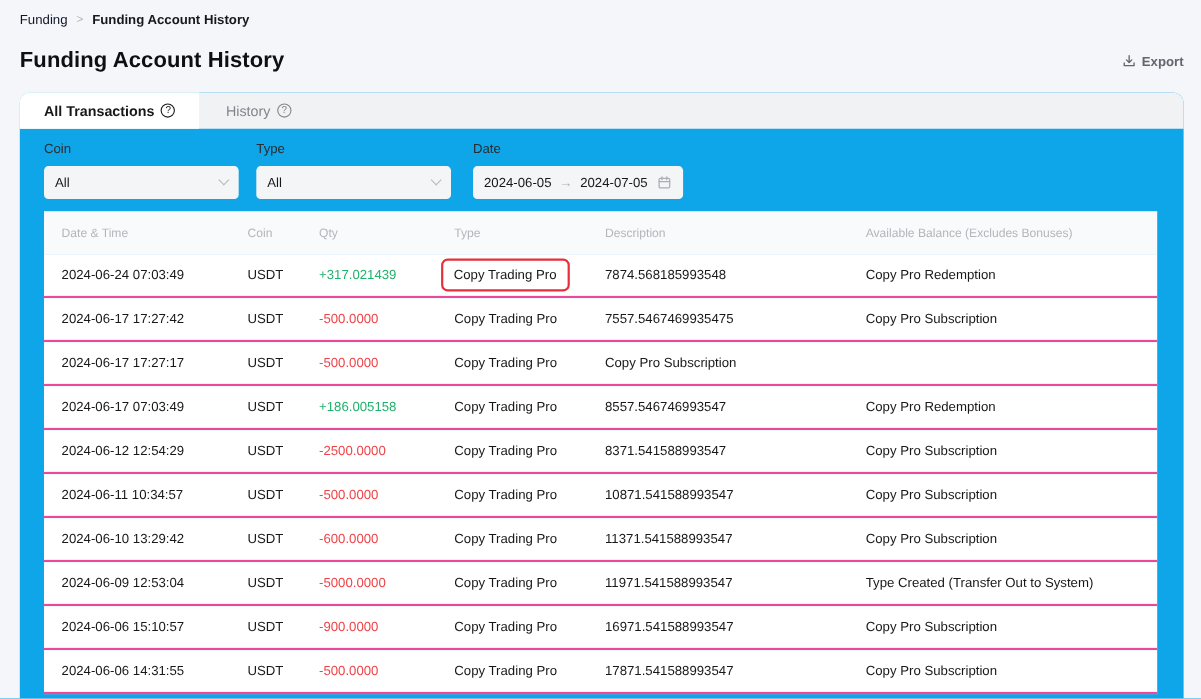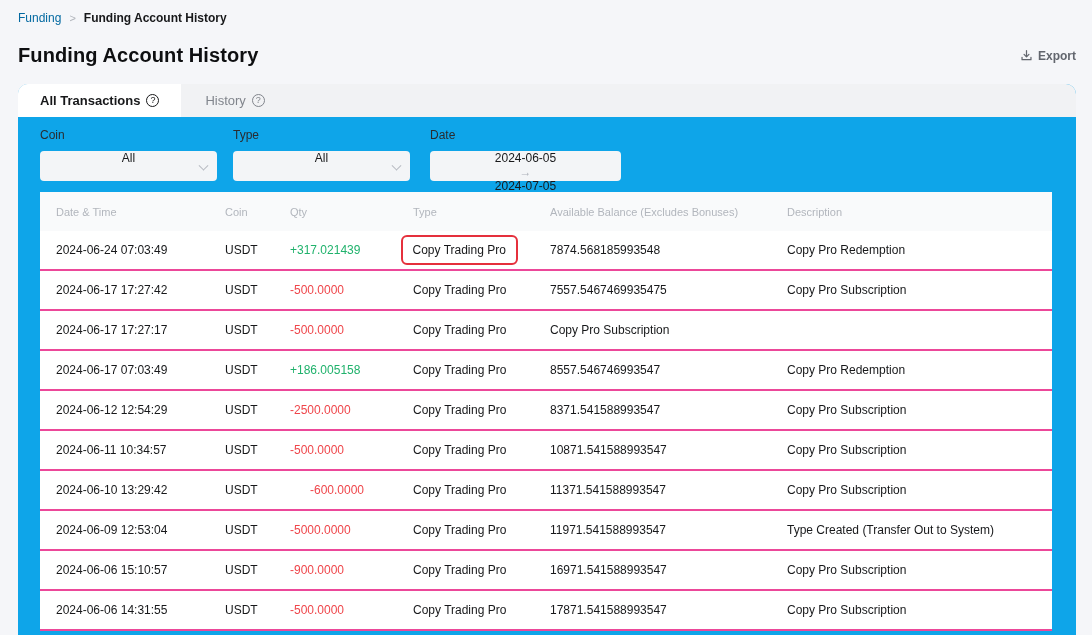--- a/index.html
+++ b/index.html
@@ -6,21 +6,21 @@
   html,body { margin:0; padding:0; }
   body {
     width:1092px; height:635px; overflow:hidden; position:relative;
     background:#f5f6f9;
     font-family:"Liberation Sans", sans-serif;
     color:#17181a;
   }
 
   
   .breadcrumb { position:absolute; left:18px; top:11px; display:flex; align-items:center; gap:8px; font-size:12px; }
-  .breadcrumb .parent { color:#0369a1; cursor:pointer; }
+  .breadcrumb .parent { color:#0f172a; cursor:pointer; }
   .breadcrumb .sep { color:#b0b4bb; font-size:11px; }
   .breadcrumb .current { color:#17181a; font-weight:600; }
 
   
   .page-title { position:absolute; left:18px; top:44px; font-size:20px; font-weight:700; color:#0e0f11; letter-spacing:.1px; }
   .export-btn { position:absolute; right:16px; top:49px; display:flex; align-items:flex-start; gap:5px;
     font-size:12px; font-weight:600; color:#62666e; cursor:pointer; }
   .export-btn svg { display:block; }
 
   
@@ -31,21 +31,21 @@
   .tab { display:flex; align-items:center; gap:6px; padding:0 22px; font-size:13px; color:#81858c; cursor:pointer; white-space:nowrap; }
   .tab.active { background:#ffffff; border-radius:10px 0 0 0; color:#17181a; font-weight:700; }
   .tab + .tab { margin-left:2px; }
   .help-icon { width:13px; height:13px; border:1px solid currentColor; border-radius:50%;
     display:inline-flex; align-items:center; justify-content:center; font-size:9px; font-weight:400; line-height:1; }
 
   
   .filter-group { position:absolute; width:177px; }
   .filter-label { font-size:12px; color:#2a2c30; margin-bottom:9px; }
   .filter-field { height:30px; background:#f3f5f7; border-radius:4px; display:flex; align-items:center;
-    padding:0 10px; font-size:12px; color:#17181a; cursor:pointer;flex-direction:column; }
+    padding:0 10px; font-size:12px; color:#17181a; cursor:pointer; }
   .chevron { margin-left:auto; width:7px; height:7px; border-right:1.4px solid #b6bac1; border-bottom:1.4px solid #b6bac1;
     transform:rotate(45deg) translate(-2px,-2px); }
   .fg-coin { left:22px; top:44px; }
   .fg-type { left:215px; top:44px; }
   .fg-date { left:412px; top:44px; width:191px; }
   .date-arrow { color:#aeb3bb; margin:0 7px; font-size:12px; }
   .cal-icon { margin-left:auto; display:flex; }
 
   
   .table { position:absolute; left:22px; top:108px; width:1012px; }
@@ -120,22 +120,22 @@
       </span>
     </div>
   </div>
 
   <div class="table">
     <div class="thead">
       <div class="th">Date &amp; Time</div>
       <div class="th">Coin</div>
       <div class="th">Qty</div>
       <div class="th">Type</div>
+      <div class="th">Description</div>
       <div class="th">Available Balance (Excludes Bonuses)</div>
-      <div class="th">Description</div>
     </div>
     <div id="tbody">
         <div class="tr">
           <div class="td">2024-06-24 07:03:49</div>
           <div class="td">USDT</div>
           <div class="td" style="color: rgb(32, 178, 108);">+317.021439</div>
           <div class="td"><span class="hl-box" style="border-color: rgb(229, 48, 60);">Copy Trading Pro</span></div>
           <div class="td">7874.568185993548</div>
           <div class="td">Copy Pro Redemption</div>
         </div>
@@ -174,21 +174,21 @@
           <div class="td">2024-06-11 10:34:57</div>
           <div class="td">USDT</div>
           <div class="td" style="color: rgb(239, 69, 74);">-500.0000</div>
           <div class="td">Copy Trading Pro</div>
           <div class="td">10871.541588993547</div>
           <div class="td">Copy Pro Subscription</div>
         </div>
         <div class="tr">
           <div class="td">2024-06-10 13:29:42</div>
           <div class="td">USDT</div>
-          <div class="td" style="color: rgb(239, 69, 74); margin-left: 20px;">-600.0000</div>
+          <div class="td" style="color: rgb(239, 69, 74);">-600.0000</div>
           <div class="td">Copy Trading Pro</div>
           <div class="td">11371.541588993547</div>
           <div class="td">Copy Pro Subscription</div>
         </div>
         <div class="tr">
           <div class="td">2024-06-09 12:53:04</div>
           <div class="td">USDT</div>
           <div class="td" style="color: rgb(239, 69, 74);">-5000.0000</div>
           <div class="td">Copy Trading Pro</div>
           <div class="td">11971.541588993547</div>

